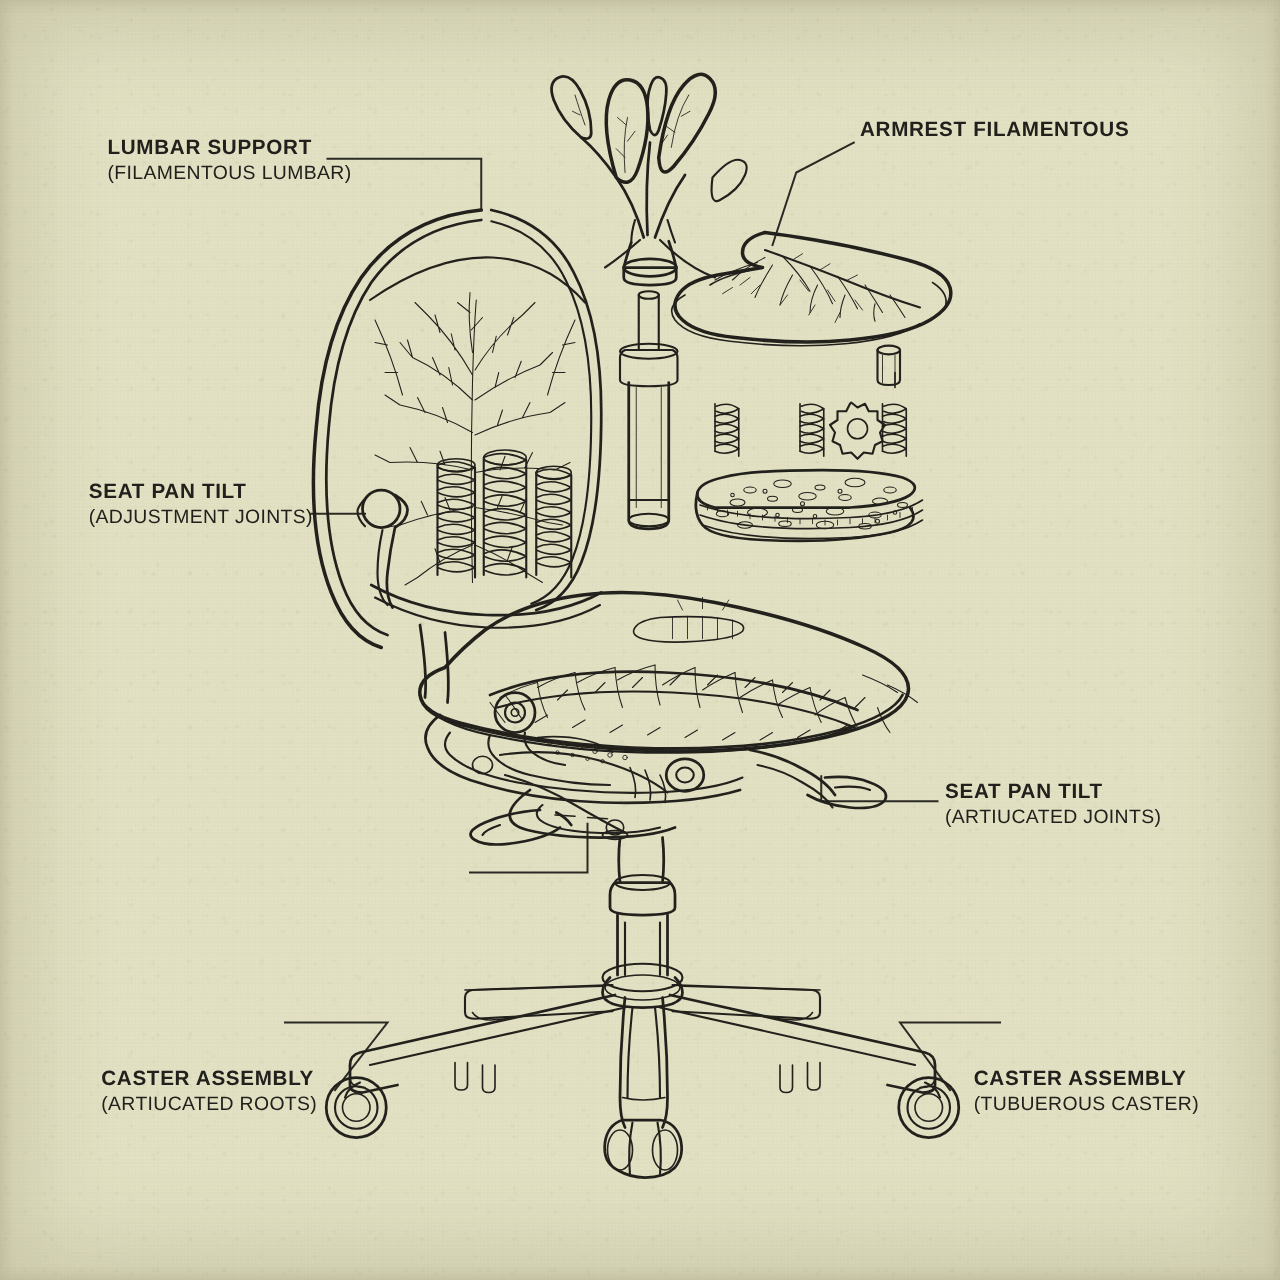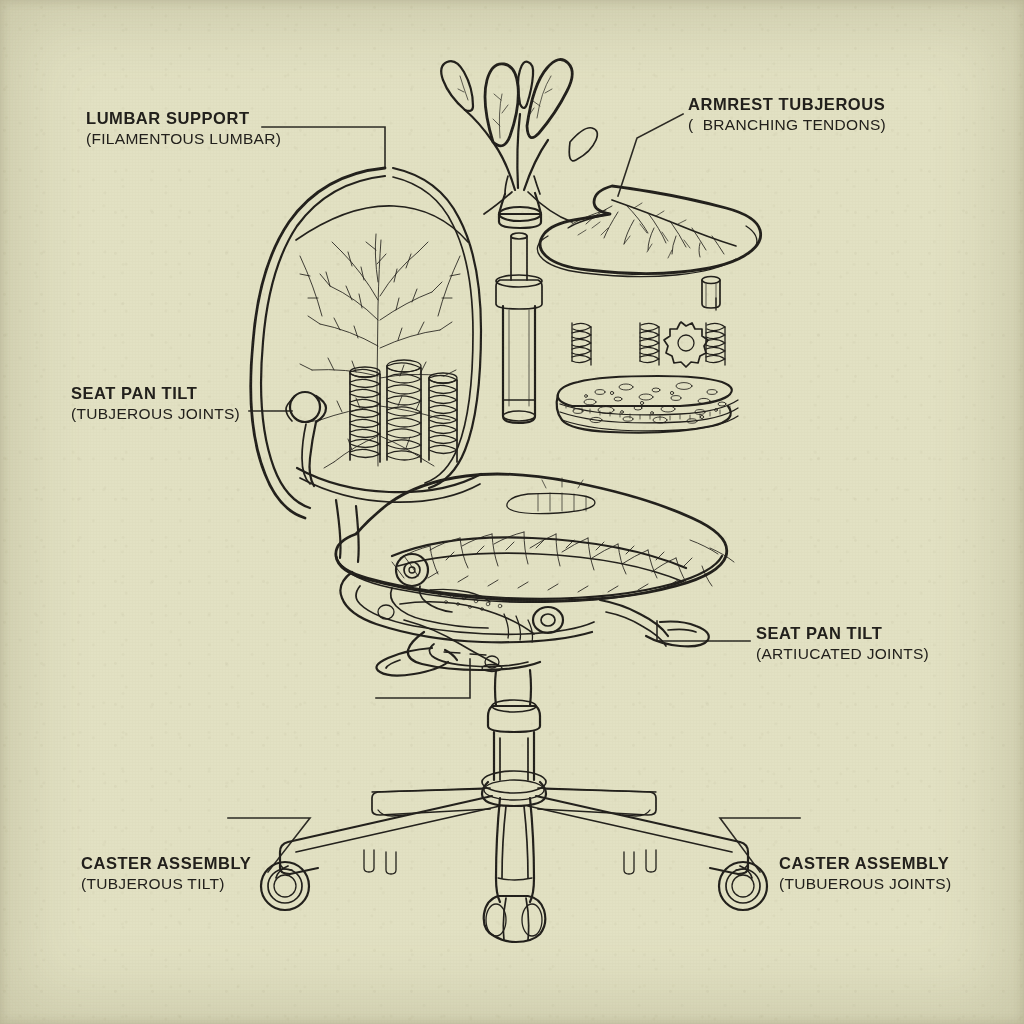--- a/index.html
+++ b/index.html
@@ -386,37 +386,36 @@
   <div id="grain"></div>
   <div id="grain2"></div>
   <div id="vignette"></div>
 
   <div class="label lbl-left" style="left:86px;top:108px;">
     <div class="t">LUMBAR SUPPORT</div>
     <div class="s">(FILAMENTOUS LUMBAR)</div>
   </div>
 
   <div class="label lbl-right" style="left:688px;top:94px;">
-    <div class="t">ARMREST TUBJEROUS</div>
-    <div class="s">(  BRANCHING TENDONS)</div>
+    <div class="t">ARMREST FILAMENTOUS</div>
   </div>
 
   <div class="label lbl-left" style="left:71px;top:383px;">
     <div class="t">SEAT PAN TILT</div>
-    <div class="s">(TUBJEROUS JOINTS)</div>
+    <div class="s">(ADJUSTMENT JOINTS)</div>
   </div>
 
   <div class="label lbl-right" style="left:756px;top:623px;">
     <div class="t">SEAT PAN TILT</div>
     <div class="s">(ARTIUCATED JOINTS)</div>
   </div>
 
   <div class="label lbl-left" style="left:81px;top:853px;">
     <div class="t">CASTER ASSEMBLY</div>
-    <div class="s">(TUBJEROUS TILT)</div>
+    <div class="s">(ARTIUCATED ROOTS)</div>
   </div>
 
   <div class="label lbl-right" style="left:779px;top:853px;">
     <div class="t">CASTER ASSEMBLY</div>
-    <div class="s">(TUBUEROUS JOINTS)</div>
+    <div class="s">(TUBUEROUS CASTER)</div>
   </div>
 
 </div>
 
 </body></html>

